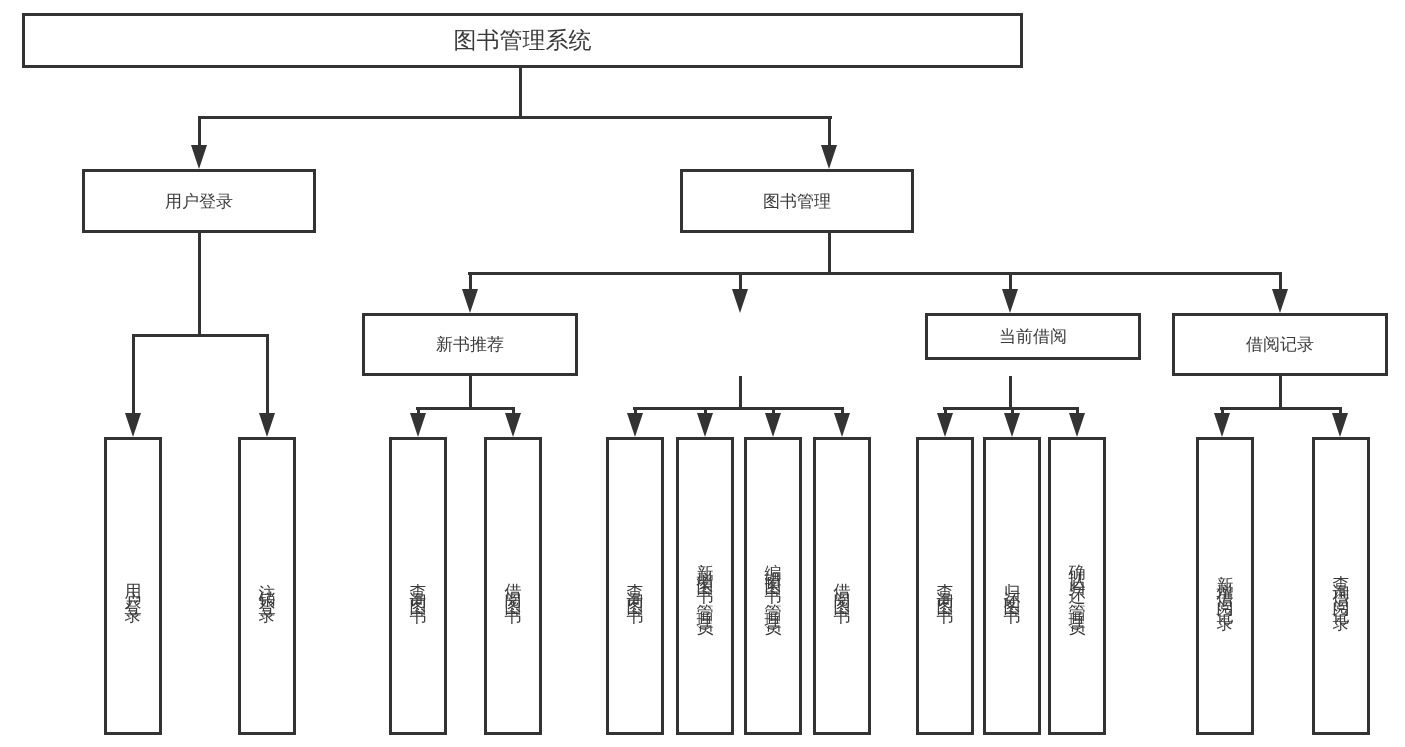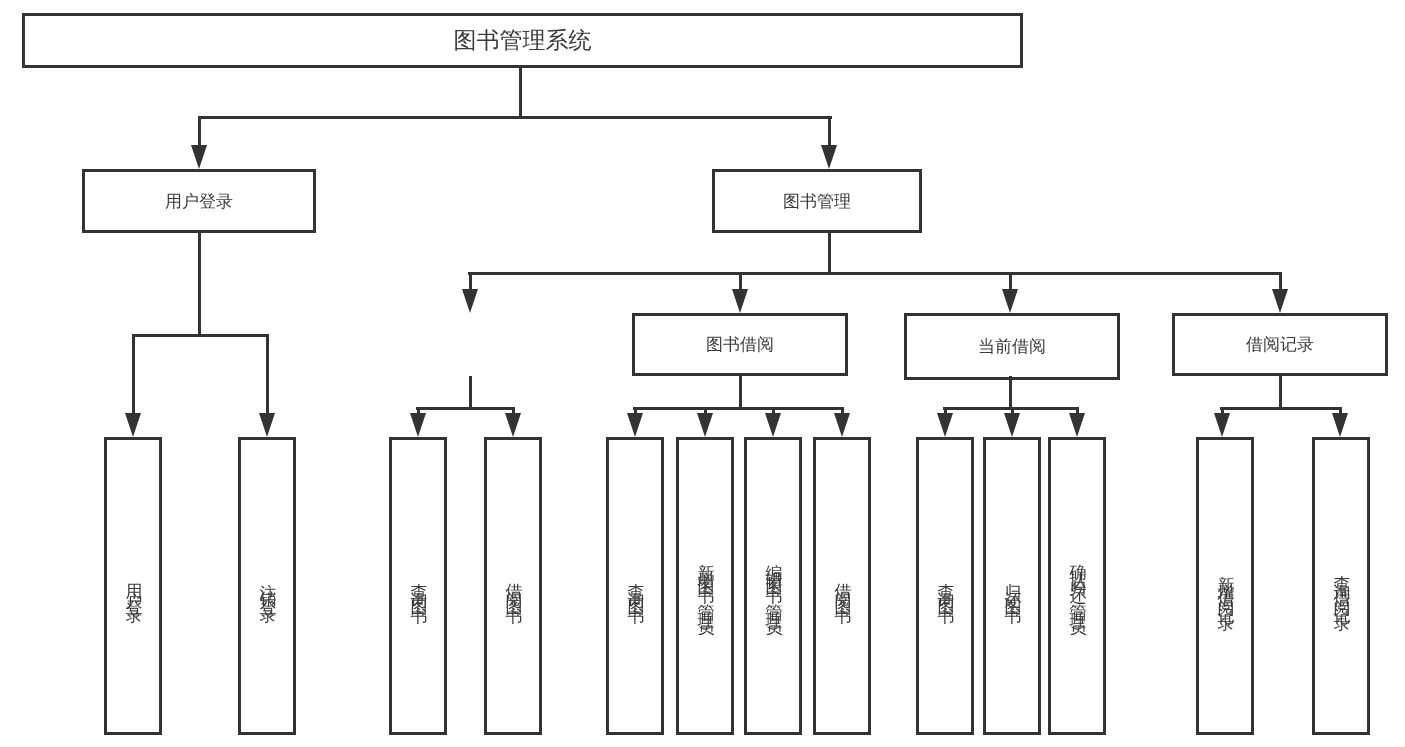--- a/index.html
+++ b/index.html
@@ -4,21 +4,21 @@
 <style>
   :root{
     --line:#333333;
     --text:#3a3a3a;
     --bg:#ffffff;
     --wm:#b5b5b5;
   }
   html,body{margin:0;padding:0;background:var(--bg);}
   .stage{
     position:relative;width:1405px;height:747px;background:var(--bg);
-    font-family:Liberation Mono, monospace;
+    font-family:Liberation Sans, sans-serif;
     overflow:hidden;
   }
   .box{
     position:absolute;box-sizing:border-box;
     border:3px solid var(--line);background:#fff;color:var(--text);
     font-size:17px;
   }
   .h-node{display:flex;align-items:center;justify-content:center;}
   .h-node.root{font-size:23px;}
   .v-node{display:flex;align-items:center;justify-content:center;}
@@ -50,21 +50,21 @@
   <div class="vline" style="left:519px;top:68px;height:49px"></div>
   <div class="hline" style="left:198px;top:116px;width:634px"></div>
   <div class="vline" style="left:198px;top:116px;height:31px"></div>
   <div class="arrow" style="left:191px;top:145px"></div>
   <div class="vline" style="left:828px;top:116px;height:31px"></div>
   <div class="arrow" style="left:821px;top:145px"></div>
 
   <div class="box h-node" style="left:82px;top:169px;width:234px;height:64px">
     <span>用户登录</span>
   </div>
-  <div class="box h-node" style="left:712px;top:169px;width:210px;height:64px">
+  <div class="box h-node" style="left:680px;top:169px;width:234px;height:64px">
     <span>图书管理</span>
   </div>
 
   <div class="vline" style="left:198px;top:233px;height:102px"></div>
   <div class="hline" style="left:132px;top:334px;width:137px"></div>
   <div class="vline" style="left:132px;top:334px;height:81px"></div>
   <div class="arrow" style="left:125px;top:413px"></div>
   <div class="vline" style="left:266px;top:334px;height:81px"></div>
   <div class="arrow" style="left:259px;top:413px"></div>
 
@@ -72,24 +72,24 @@
   <div class="hline" style="left:468px;top:272px;width:814px"></div>
   <div class="vline" style="left:469px;top:272px;height:19px"></div>
   <div class="arrow" style="left:462px;top:289px"></div>
   <div class="vline" style="left:739px;top:272px;height:19px"></div>
   <div class="arrow" style="left:732px;top:289px"></div>
   <div class="vline" style="left:1009px;top:272px;height:19px"></div>
   <div class="arrow" style="left:1002px;top:289px"></div>
   <div class="vline" style="left:1279px;top:272px;height:19px"></div>
   <div class="arrow" style="left:1272px;top:289px"></div>
 
-  <div class="box h-node" style="left:632px;top:313px;width:216px;height:63px">
-    <span>图书借阅</span>
+  <div class="box h-node" style="left:362px;top:313px;width:216px;height:63px">
+    <span>新书推荐</span>
   </div>
-  <div class="box h-node" style="left:904px;top:313px;width:216px;height:67px">
+  <div class="box h-node" style="left:925px;top:313px;width:216px;height:47px">
     <span>当前借阅</span>
   </div>
   <div class="box h-node" style="left:1172px;top:313px;width:216px;height:63px">
     <span>借阅记录</span>
   </div>
 
   <div class="vline" style="left:469px;top:376px;height:32px"></div>
   <div class="hline" style="left:416px;top:407px;width:99px"></div>
   <div class="vline" style="left:417px;top:407px;height:8px"></div>
   <div class="arrow" style="left:410px;top:413px"></div>

